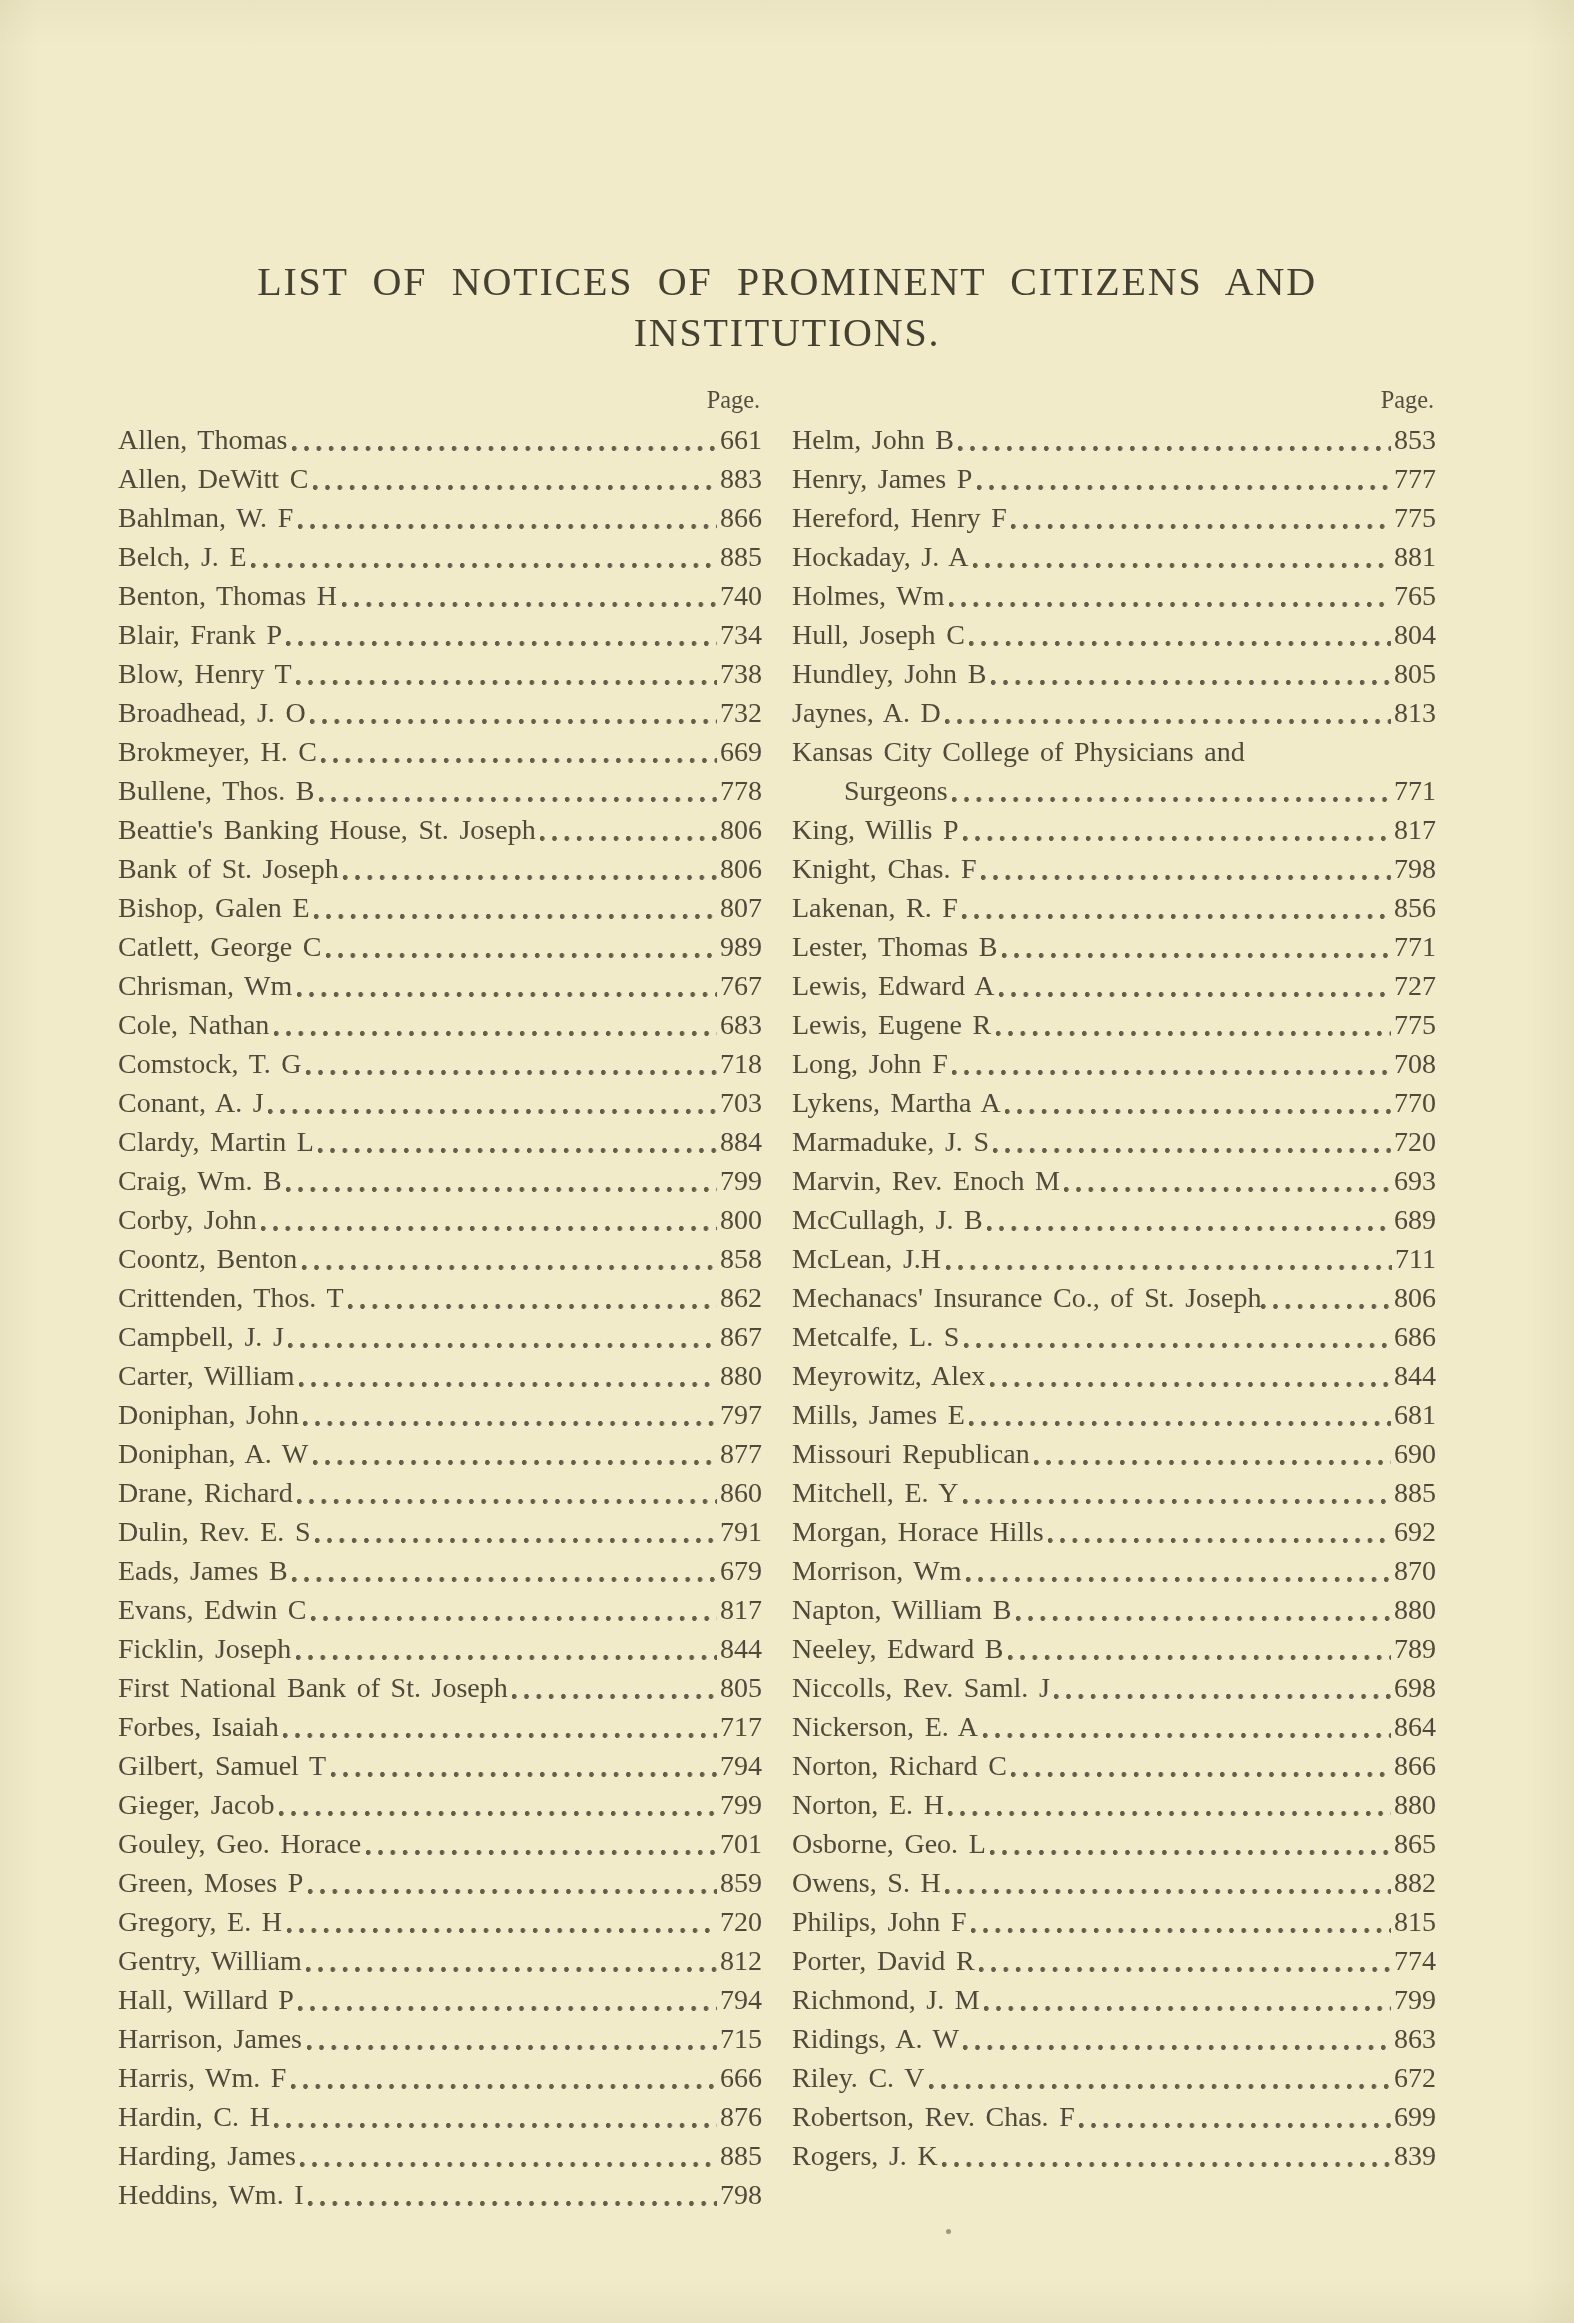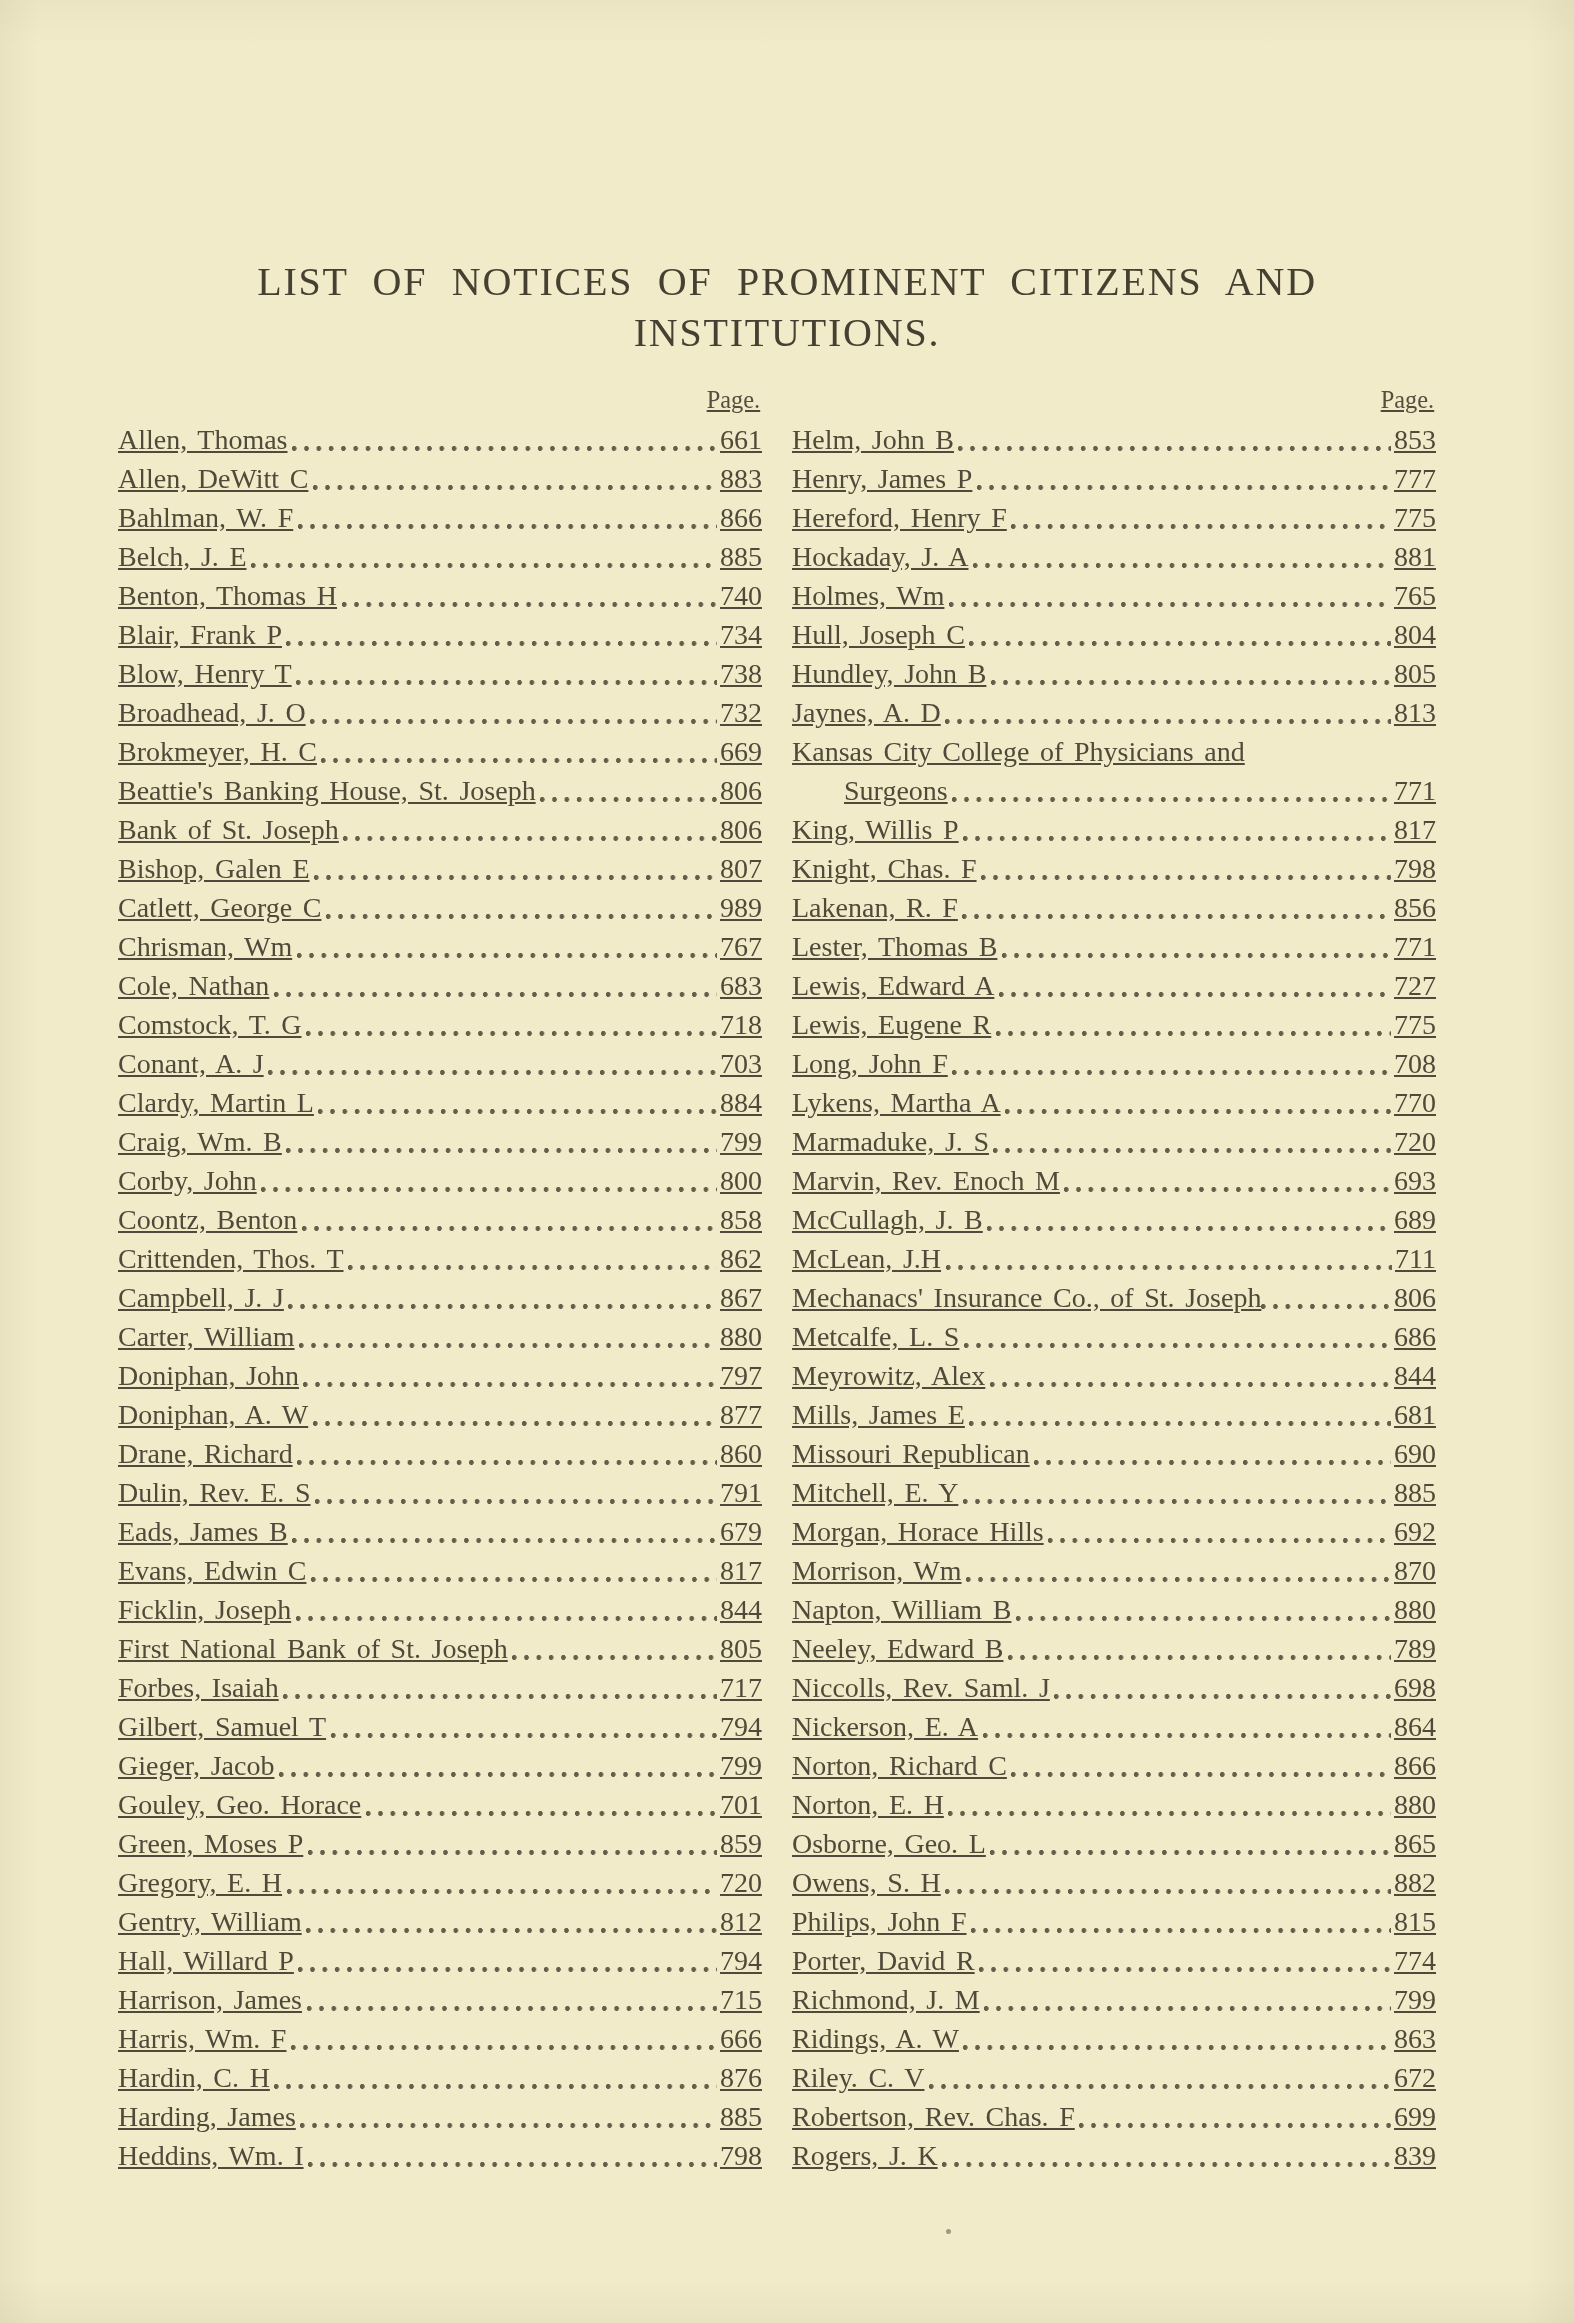--- a/index.html
+++ b/index.html
@@ -14,21 +14,21 @@
   }
   .page{position:absolute;inset:0;}
   .title{
     position:absolute;top:256px;left:0;width:100%;
     text-align:center;color:#454031;
     font-size:40px;line-height:51px;
     letter-spacing:1.8px;word-spacing:12.7px;
   }
   .columns{
     position:absolute;top:384px;left:118px;right:138px;
-    display:flex;justify-content:space-between;text-decoration:underline;
+    display:flex;justify-content:space-between;
   }
   .col{width:644px;}
   .col-hdr{
     text-align:right;font-size:24.4px;height:36px;line-height:31px;
     color:#564e3e;padding-right:1.8px;word-spacing:1.8px;
   }
   .entry{
     display:flex;align-items:baseline;height:39px;line-height:39px;
     font-size:28px;white-space:nowrap;word-spacing:3.6px;
   }
@@ -101,20 +101,25 @@
             <span class="name">Broadhead, J. O</span>
             <span class="dots"></span>
             <span class="pg">732</span>
           </div>
           <div class="entry">
             <span class="name">Brokmeyer, H. C</span>
             <span class="dots"></span>
             <span class="pg">669</span>
           </div>
           <div class="entry">
+            <span class="name">Bullene, Thos. B</span>
+            <span class="dots"></span>
+            <span class="pg">778</span>
+          </div>
+          <div class="entry">
             <span class="name">Beattie's Banking House, St. Joseph</span>
             <span class="dots"></span>
             <span class="pg">806</span>
           </div>
           <div class="entry">
             <span class="name">Bank of St. Joseph</span>
             <span class="dots"></span>
             <span class="pg">806</span>
           </div>
           <div class="entry">

